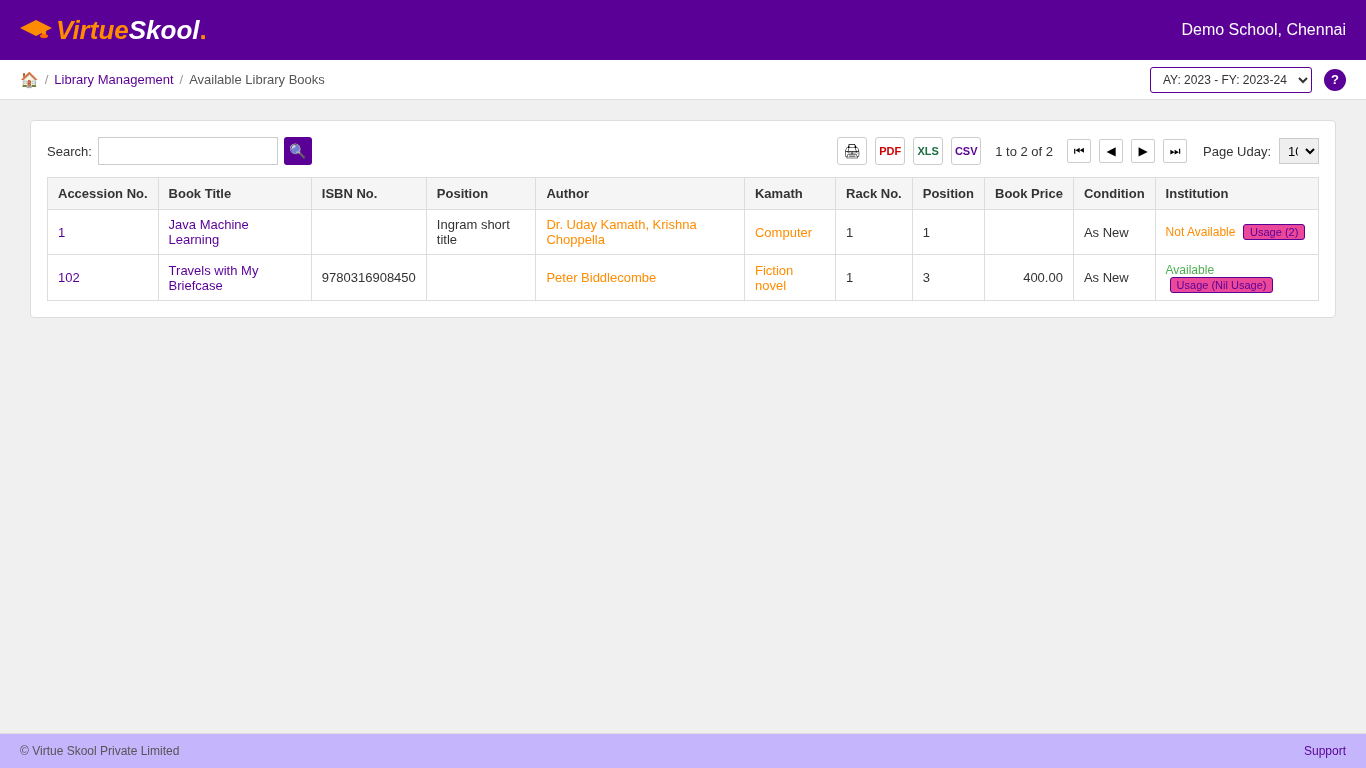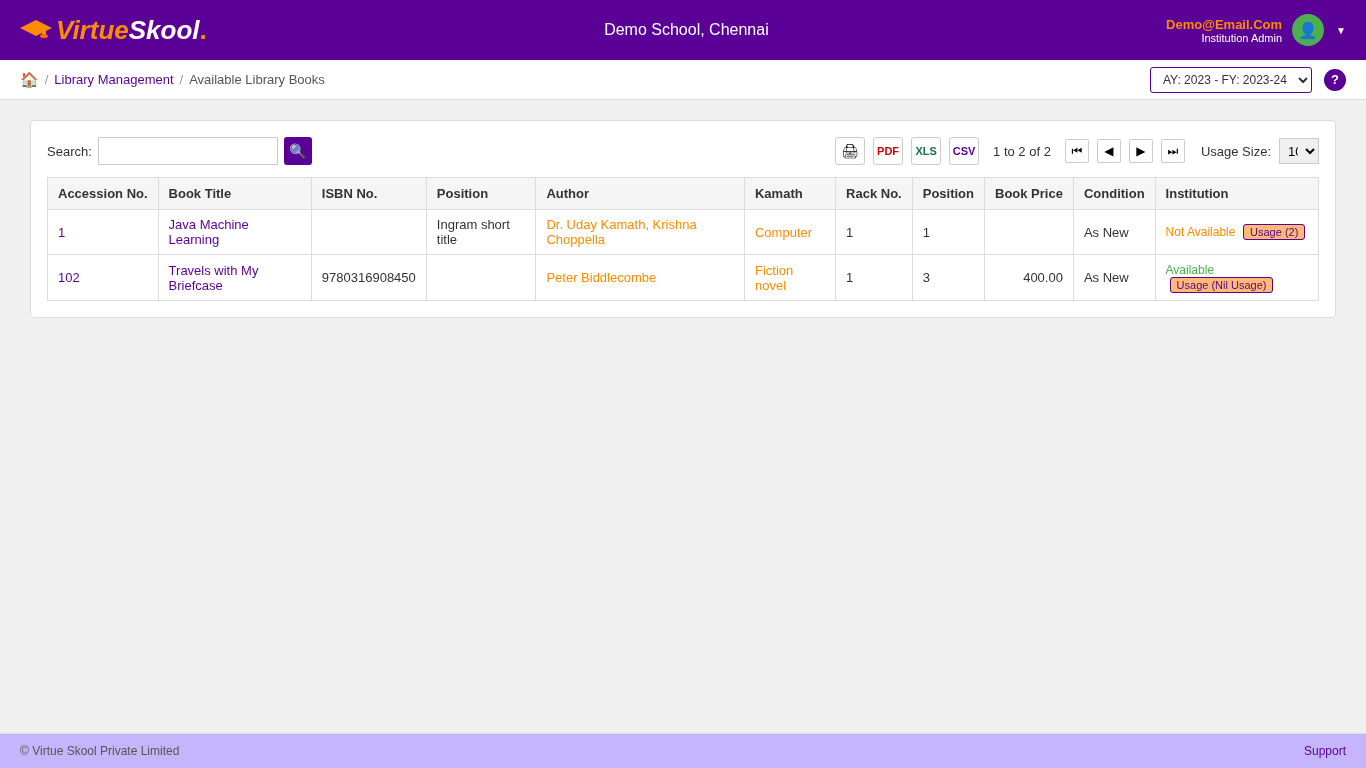--- a/index.html
+++ b/index.html
@@ -229,21 +229,21 @@
     }
     .usage-btn {
       display: inline-block;
       border: 1px solid #5a0096;
       color: #5a0096;
       padding: 1px 6px;
       font-size: 11px;
       border-radius: 3px;
       cursor: pointer;
       margin-left: 4px;
-      background: #fdba74;
+      background: #ec4899;
     }
 
     
     .scroll-container {
       overflow-x: auto;
       margin-top: 8px;
     }
 
     
     .footer {
@@ -270,30 +270,20 @@
         <ellipse cx="24" cy="18" rx="4" ry="2" fill="#ff6600"></ellipse>
       </svg>
     </span>
     <span class="logo-virtue">Virtue</span>
       <span class="logo-skool">Skool</span>
       <span class="logo-dot">.</span>
   </div>
 
   <div class="header-center">Demo School, Chennai</div>
 
-  <div class="header-right">
-    <div class="header-user-info">
-      <div class="header-email">Demo@Email.Com</div>
-      <div class="header-role">Institution Admin</div>
-    </div>
-    <div class="header-avatar">
-      <span>👤</span>
-    </div>
-    <span class="header-chevron">▼</span>
-  </div>
 </div>
 
 <div class="breadcrumb-bar">
   <div class="breadcrumb">
     <span class="breadcrumb-home">🏠</span>
     <span class="breadcrumb-sep">/</span>
     <a class="breadcrumb-link">Library Management</a>
     <span class="breadcrumb-sep">/</span>
     <span class="breadcrumb-current">Available Library Books</span>
   </div>
@@ -327,21 +317,21 @@
           <span style="color:#1d6f42; font-size:11px; font-weight:bold;">XLS</span>
         </button>
         <button class="export-btn" title="CSV">
           <span style="color:#5a0096; font-size:11px; font-weight:bold;">CSV</span>
         </button>
         <span class="pagination-info">1 to 2 of 2</span>
         <button class="page-nav-btn">⏮</button>
         <button class="page-nav-btn">◀</button>
         <button class="page-nav-btn">▶</button>
         <button class="page-nav-btn">⏭</button>
-        <span class="page-size-label">Usage Size:</span>
+        <span class="page-size-label">Page Uday:</span>
         <select class="page-size-select">
           <option>10</option>
           <option>20</option>
           <option>50</option>
           <option>100</option>
         </select>
       </div>
     </div>
 
     <div class="scroll-container">

